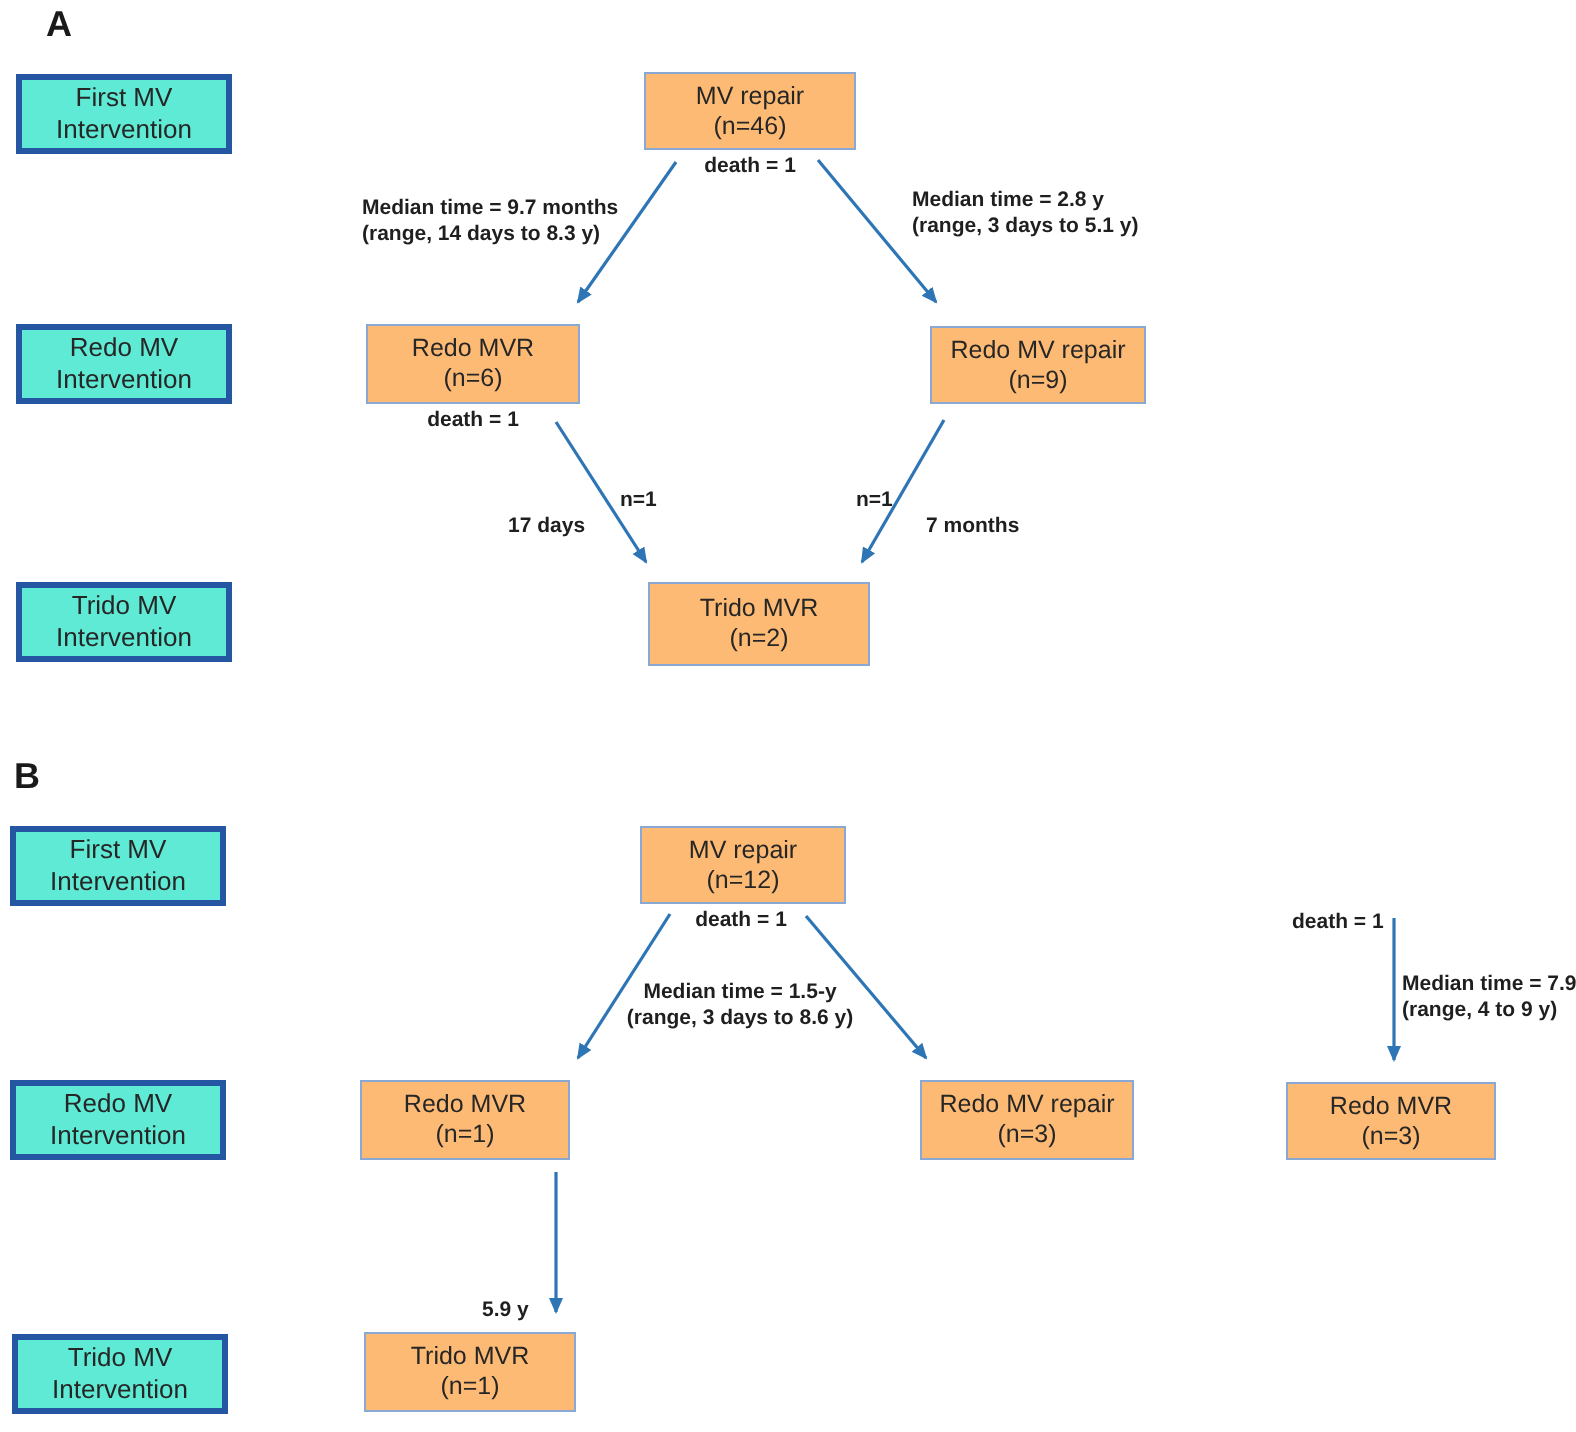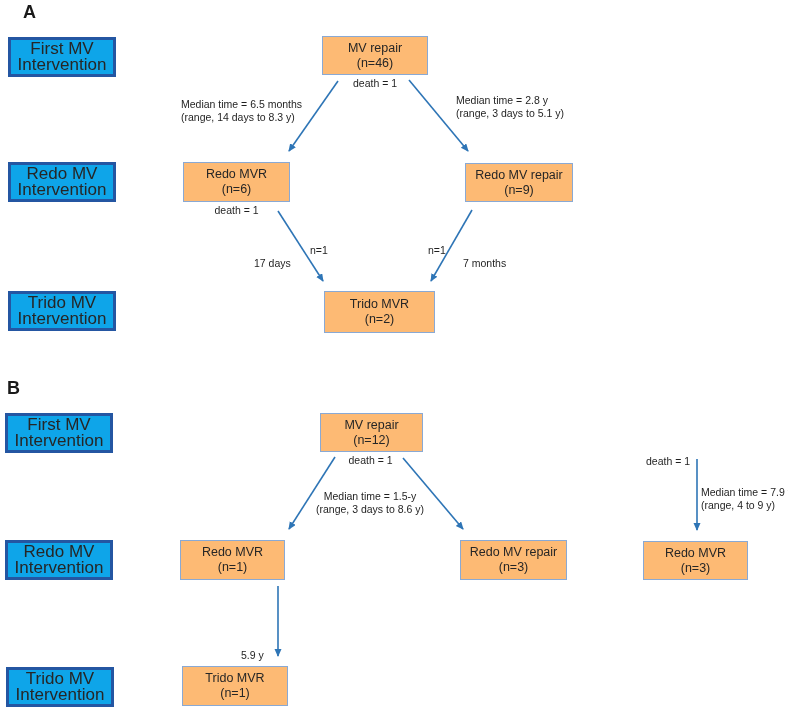--- a/index.html
+++ b/index.html
@@ -5,32 +5,32 @@
   html,body { margin:0; padding:0; background:#ffffff; }
   .canvas {
     position:relative; width:788px; height:716px; background:#ffffff;
     font-family:"Liberation Sans", sans-serif; color:#262626; overflow:hidden;
   }
   .arrows { position:absolute; left:0; top:0; width:788px; height:716px; }
   .panel-label {
     position:absolute; font-size:18px; font-weight:600; color:#1a1a1a; line-height:18px;
   }
   .rowbox {
-    position:absolute; width:102px; height:34px; border:3px solid #2456A2; background:#0ea5e9;
+    position:absolute; width:102px; height:34px; border:3px solid #2456A2; background:#5eead4;
     display:flex; flex-direction:column; align-items:center; justify-content:center;
-    font-size:17px; line-height:16px; text-align:center;
+    font-size:13px; line-height:16px; text-align:center;
   }
   .node {
     position:absolute; border:1px solid #89A9D4; background:#fdba74;
     display:flex; flex-direction:column; align-items:center; justify-content:center;
     font-size:12.5px; line-height:15px; text-align:center;
   }
   .rline, .nline { display:block; }
   .ann {
-    position:absolute; font-size:10.5px; font-weight:400; line-height:13px; color:#1f1f1f;
+    position:absolute; font-size:10.5px; font-weight:700; line-height:13px; color:#1f1f1f;
     white-space:nowrap;
   }
   .ann.center { text-align:center; white-space:normal; }
 </style>
 </head>
 <body>
 
 <div class="canvas">
 
   <svg class="arrows" viewBox="0 0 788 716">
@@ -80,21 +80,21 @@
   </div>
   <div class="node" style="left:324px; top:291px; width:109px; height:40px;">
     <span class="nline">Trido MVR</span>
     <span class="nline">(n=2)</span>
   </div>
 
   <div class="ann center" style="left:322px; top:77px; width:106px;">death = 1</div>
   <div class="ann center" style="left:183px; top:204px; width:107px;">death = 1</div>
 
   <div class="ann" style="left:181px; top:98px;">
-    <div>Median time = 6.5 months</div>
+    <div>Median time = 9.7 months</div>
     <div>(range, 14 days to 8.3 y)</div>
   </div>
   <div class="ann" style="left:456px; top:94px;">
     <div>Median time = 2.8 y</div>
     <div>(range, 3 days to 5.1 y)</div>
   </div>
 
   <div class="ann" style="left:310px; top:244px;">n=1</div>
   <div class="ann" style="left:254px; top:257px;">17 days</div>
   <div class="ann" style="left:428px; top:244px;">n=1</div>

